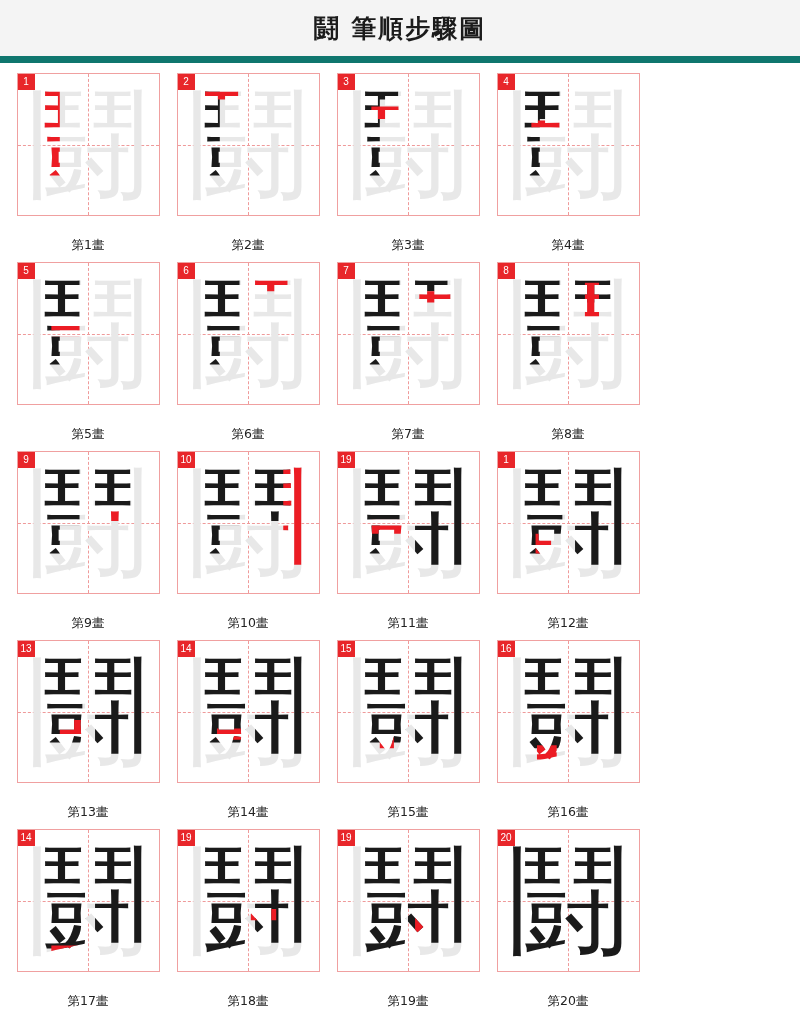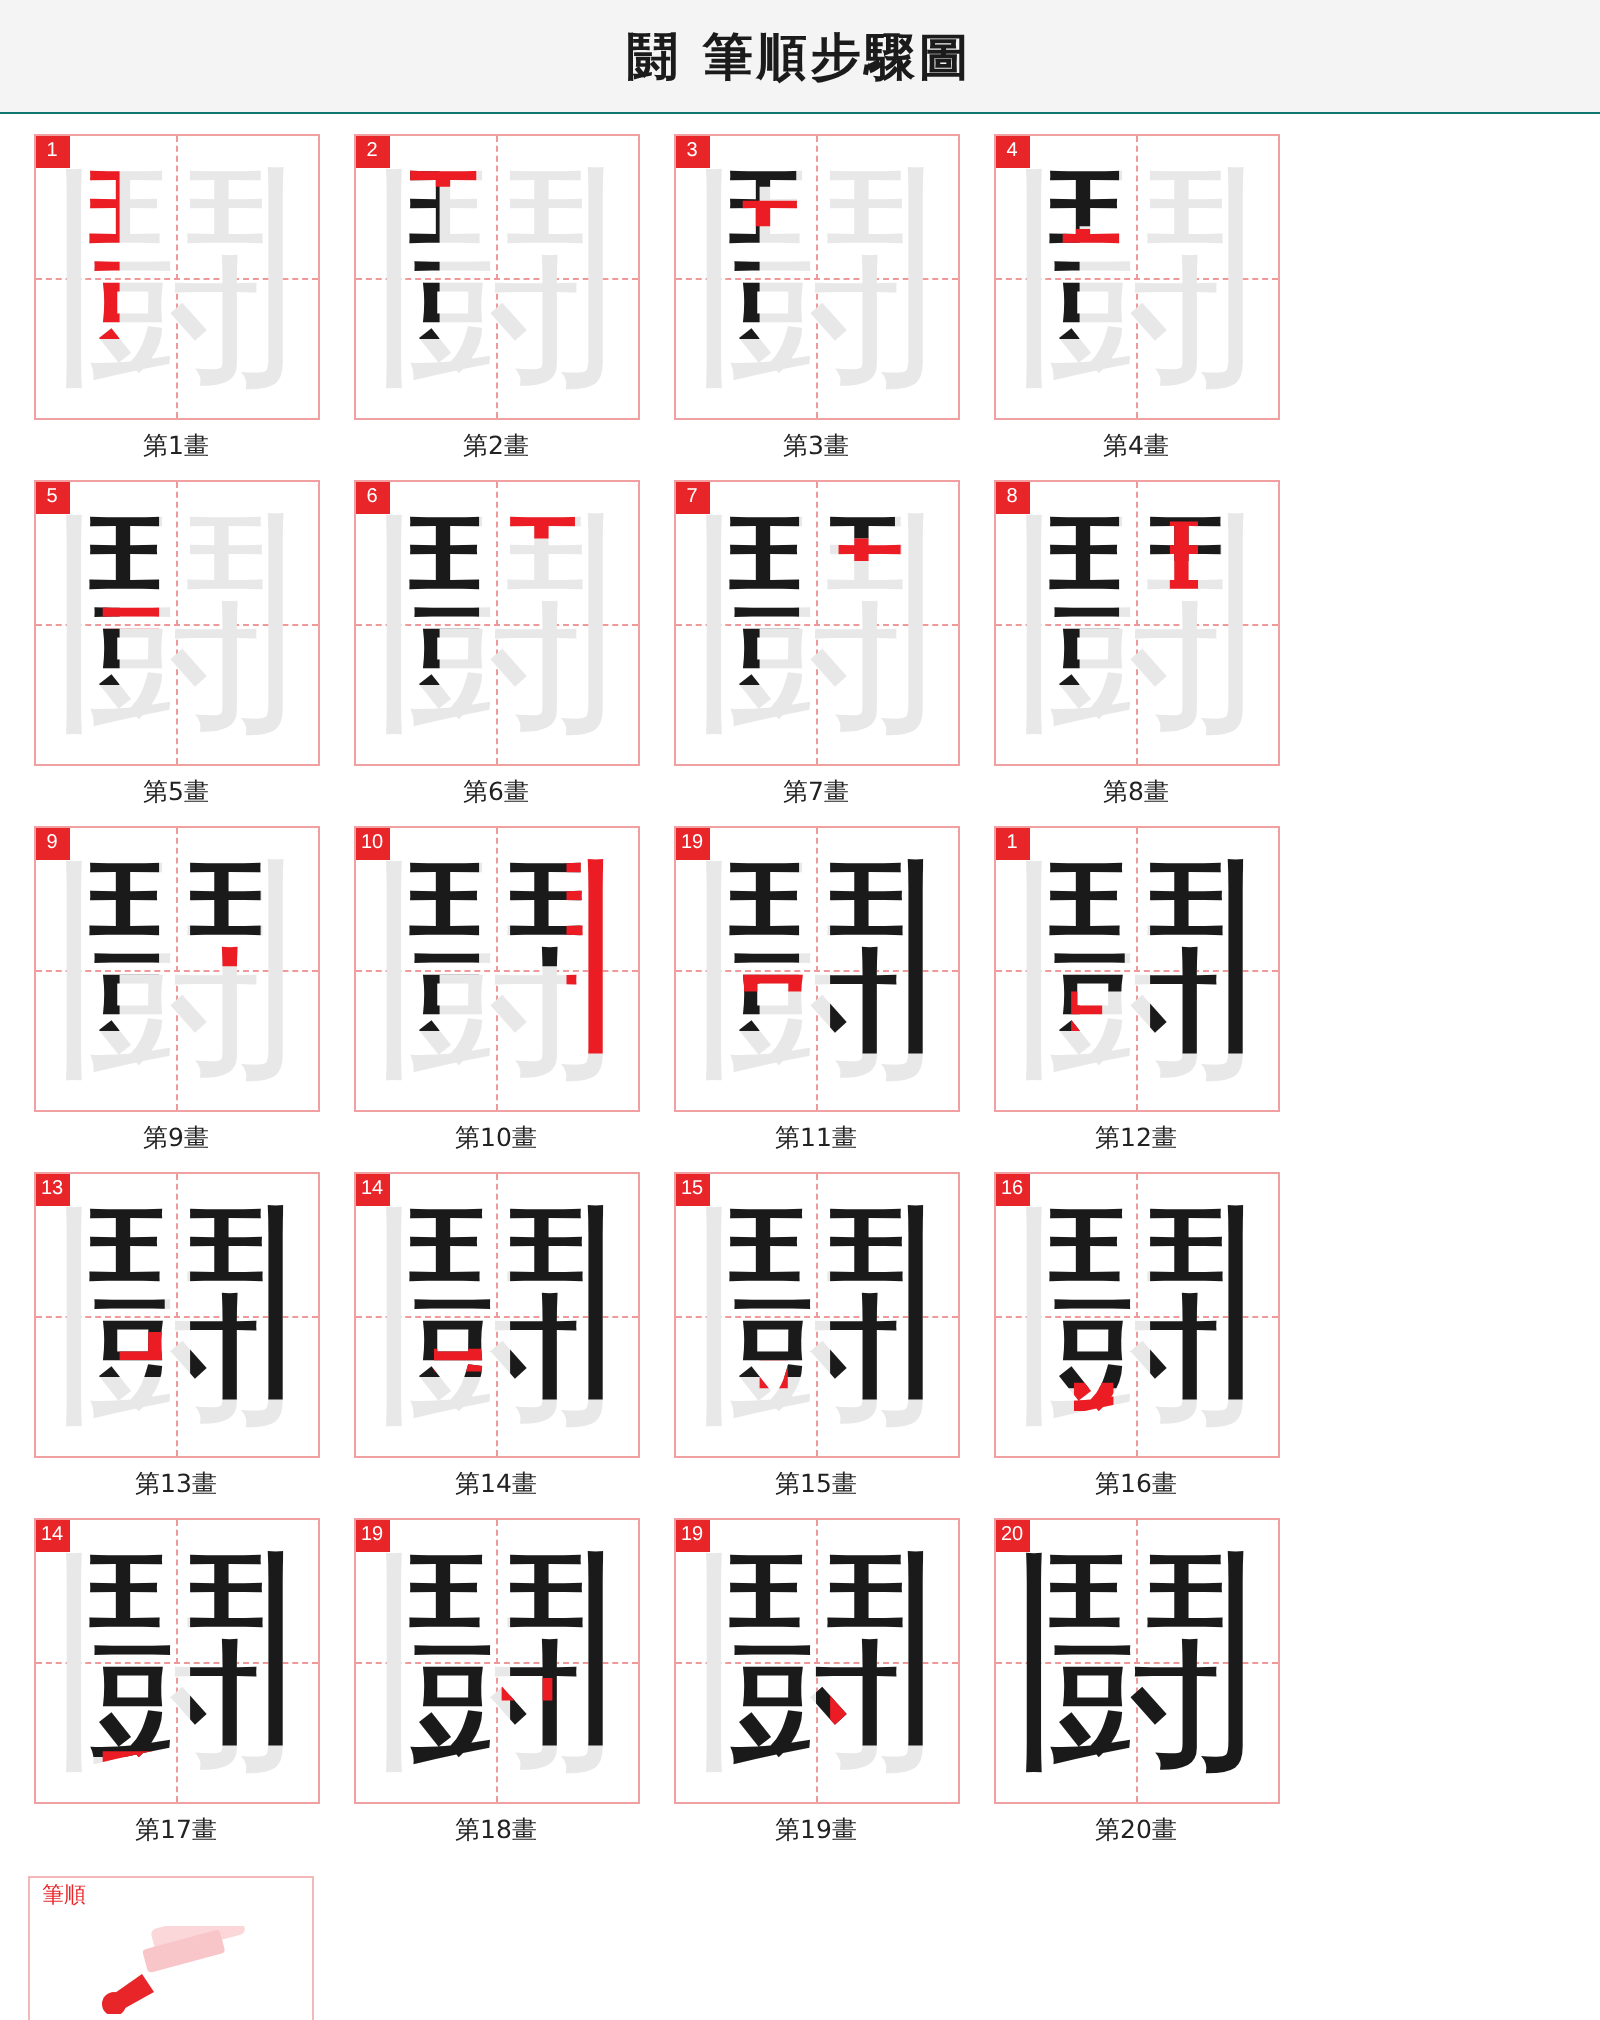--- a/index.html
+++ b/index.html
@@ -10,21 +10,21 @@
     width: 800px;
     height: 1010px;
     background: #ffffff;
     font-family: "Liberation Sans", sans-serif;
     color: #222;
     overflow: hidden;
   }
   .page-header {
     height: 56px;
     background: #f4f4f4;
-    border-bottom: 1px solid #0f766e;
+    border-bottom: 7px solid #0f766e;
     display: flex;
     align-items: center;
     justify-content: center;
   }
   .page-title {
     font-size: 25px;
     font-weight: bold;
     letter-spacing: 2px;
     color: #1b1b1b;
     font-family: "DejaVu Sans", sans-serif;
@@ -113,21 +113,21 @@
   .glyph-cur {
     color: #ec1c24;
   }
   
   .clip {
     position: absolute;
     inset: 0;
     overflow: hidden;
   }
   .caption {
-    margin-top: 5px;
+    margin-top: 21px;
     font-size: 12.5px;
     color: #222;
     font-family: "DejaVu Sans", "Liberation Sans", sans-serif;
   }
   .footer {
     padding: 6px 0 0 14px;
   }
   .logo-box {
     width: 143px;
     height: 128px;

